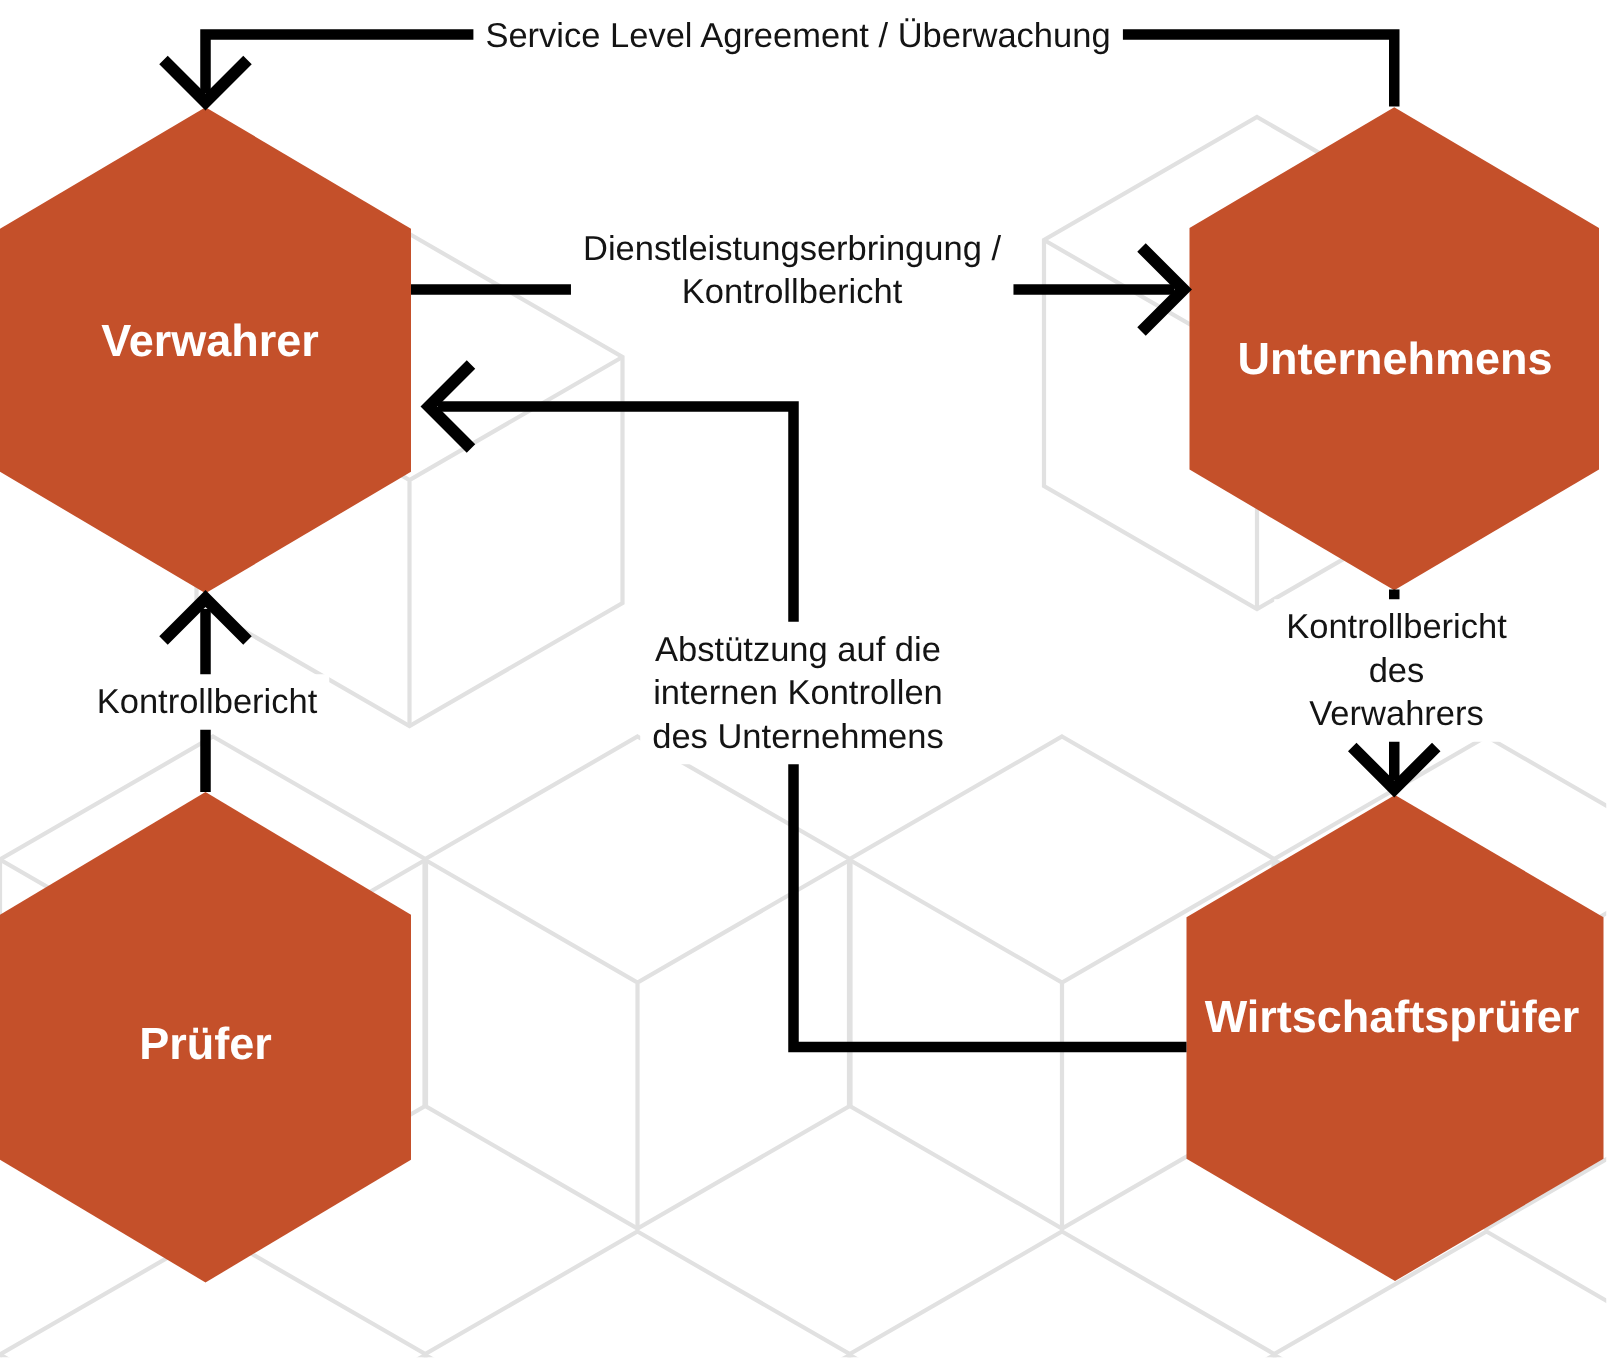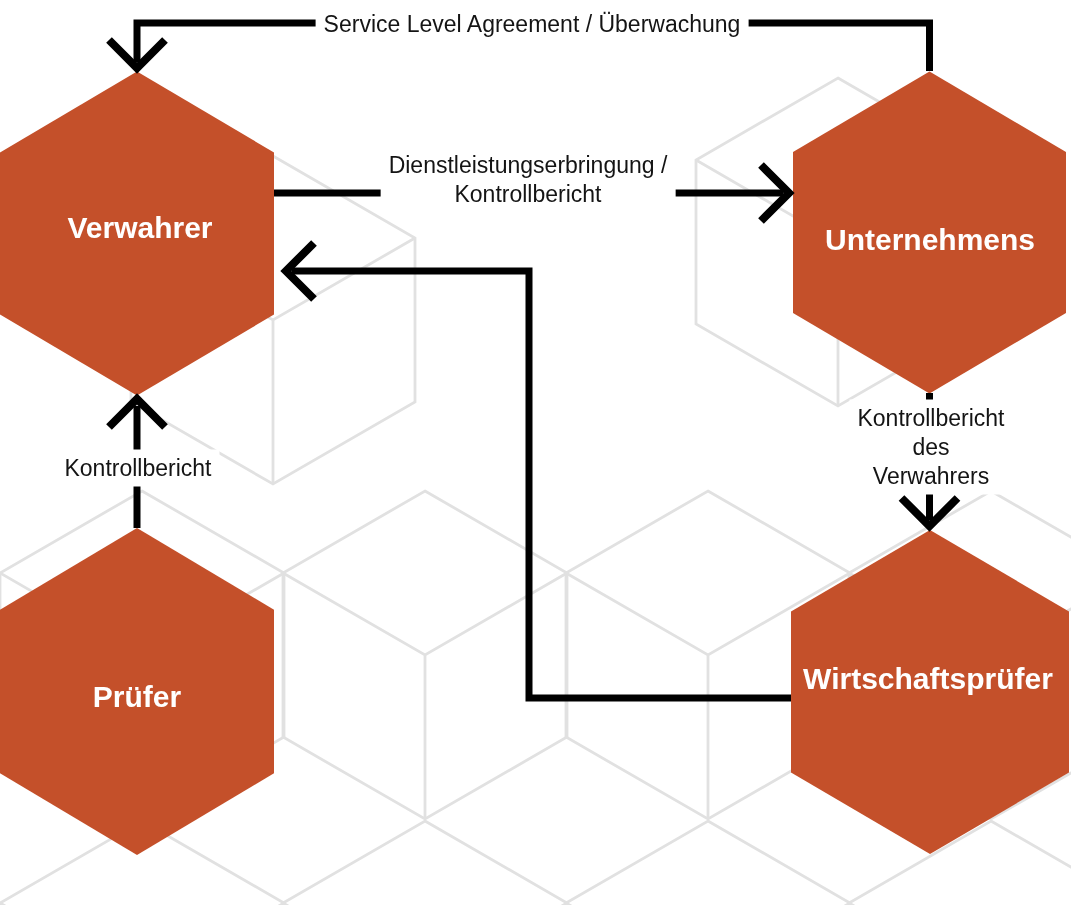--- a/index.html
+++ b/index.html
@@ -88,16 +88,19 @@
   </svg>
 
   <div class="hexlabel" style="left:140px;top:228px;">Verwahrer</div>
   <div class="hexlabel" style="left:930px;top:240px;">Unternehmens</div>
   <div class="hexlabel" style="left:137px;top:697px;">Prüfer</div>
   <div class="hexlabel" style="left:928px;top:679px;">Wirtschaftsprüfer</div>
 
   <div class="note" style="left:532px;top:24px;">Service Level Agreement / Überwachung</div>
   <div class="note" style="left:528px;top:180px;">Dienstleistungserbringung /
 Kontrollbericht</div>
+  <div class="note" style="left:532px;top:462px;">Abstützung auf die
+internen Kontrollen
+des Unternehmens</div>
   <div class="note" style="left:138px;top:468px;">Kontrollbericht</div>
   <div class="note" style="left:931px;top:447px;">Kontrollbericht des
 Verwahrers</div>
 </div>
 
 </body></html>

